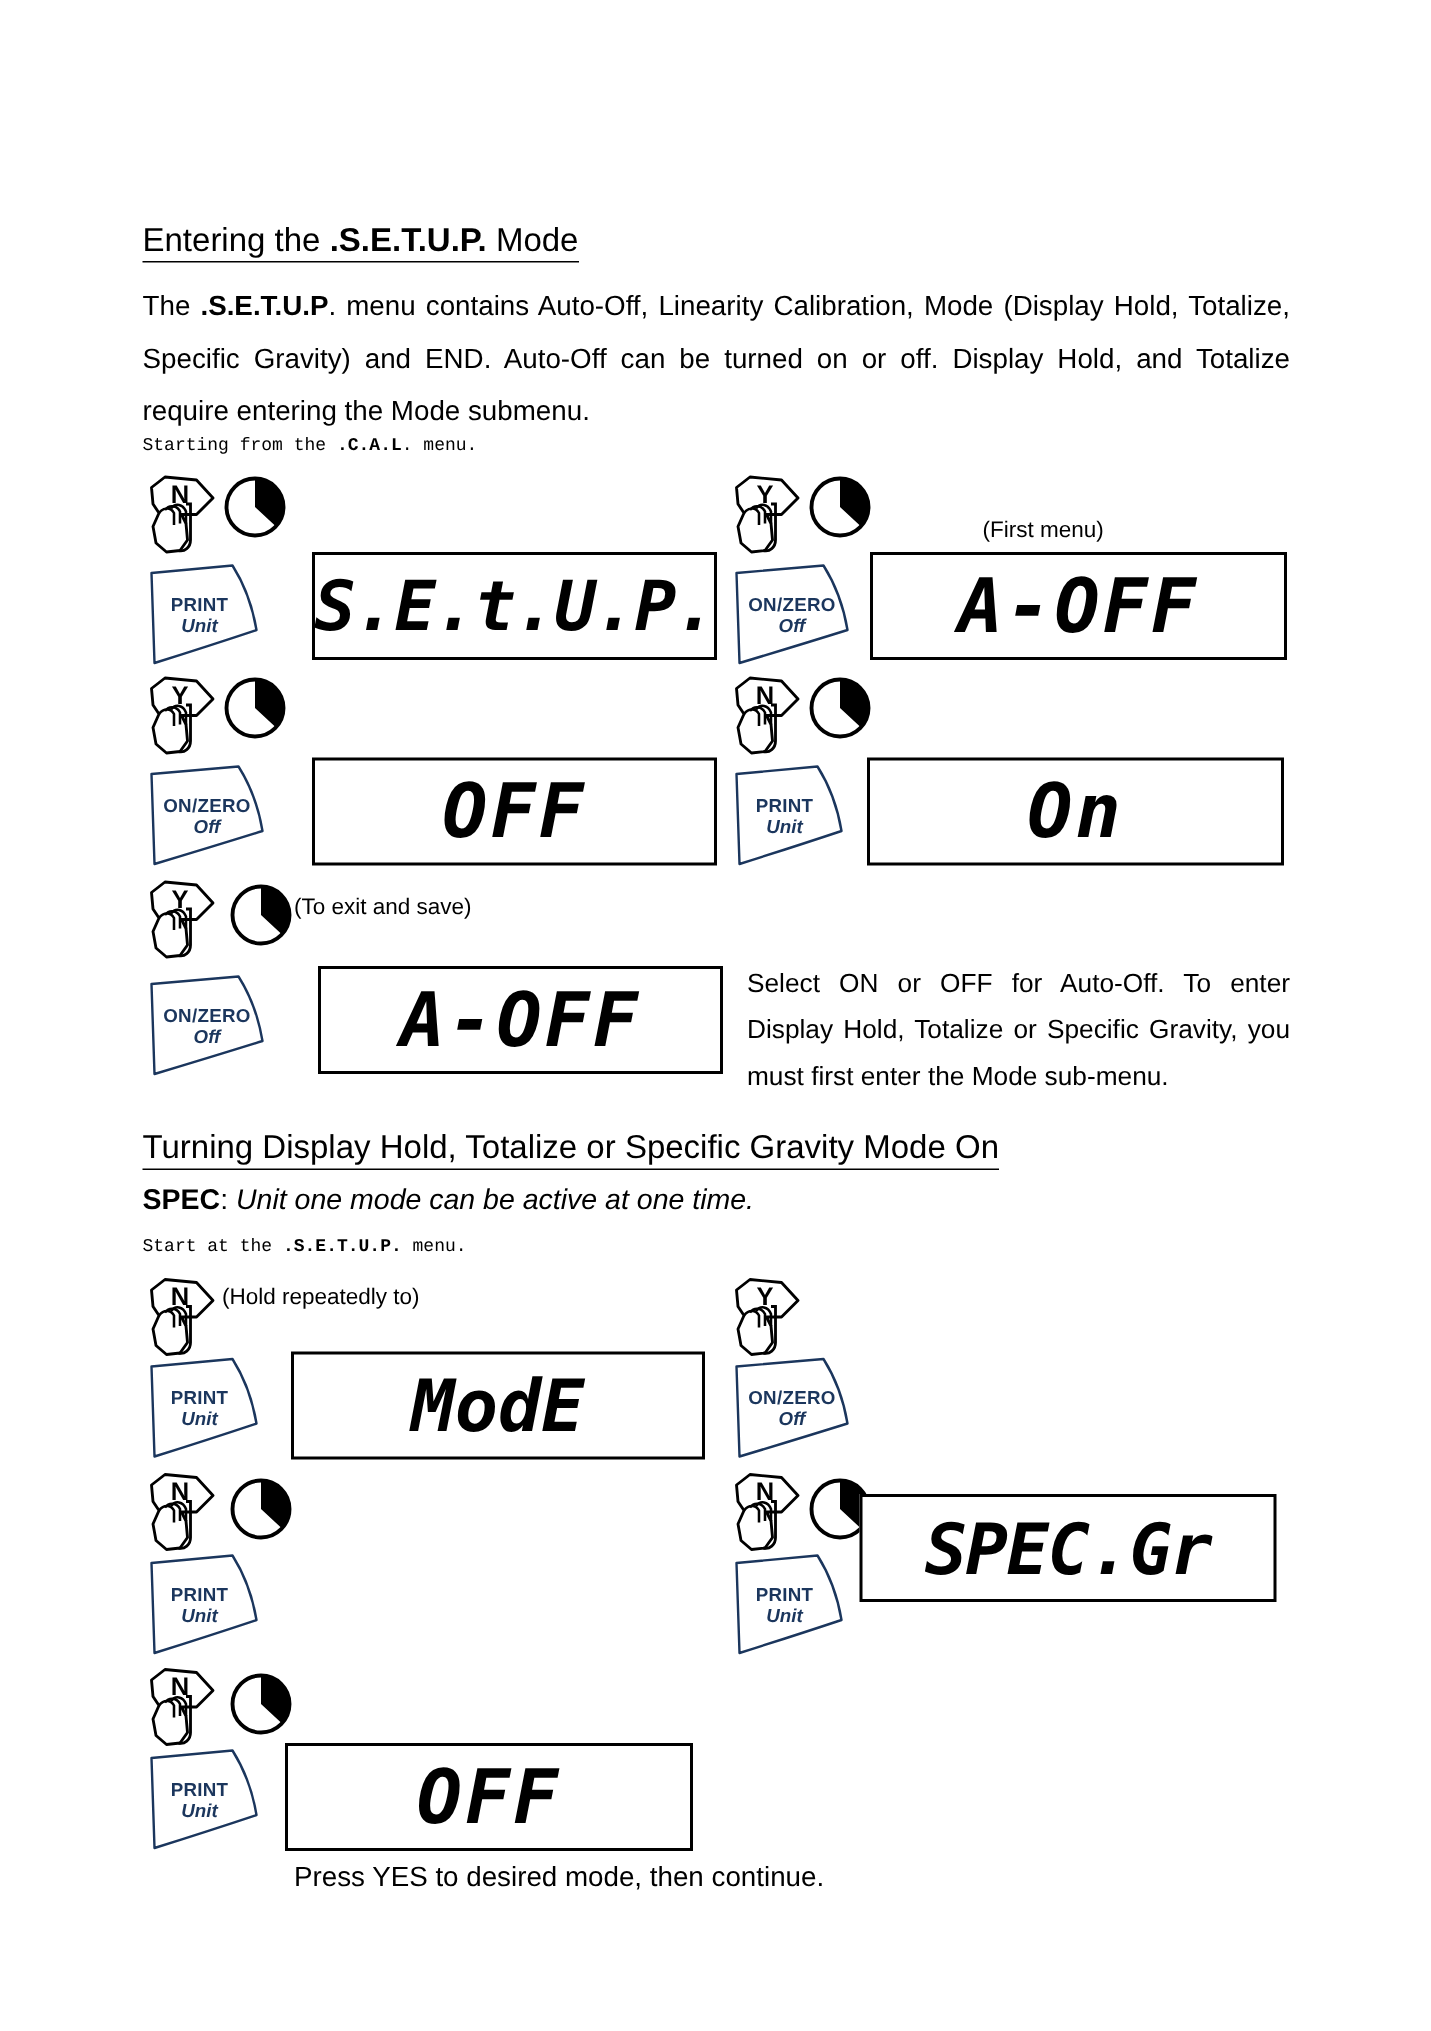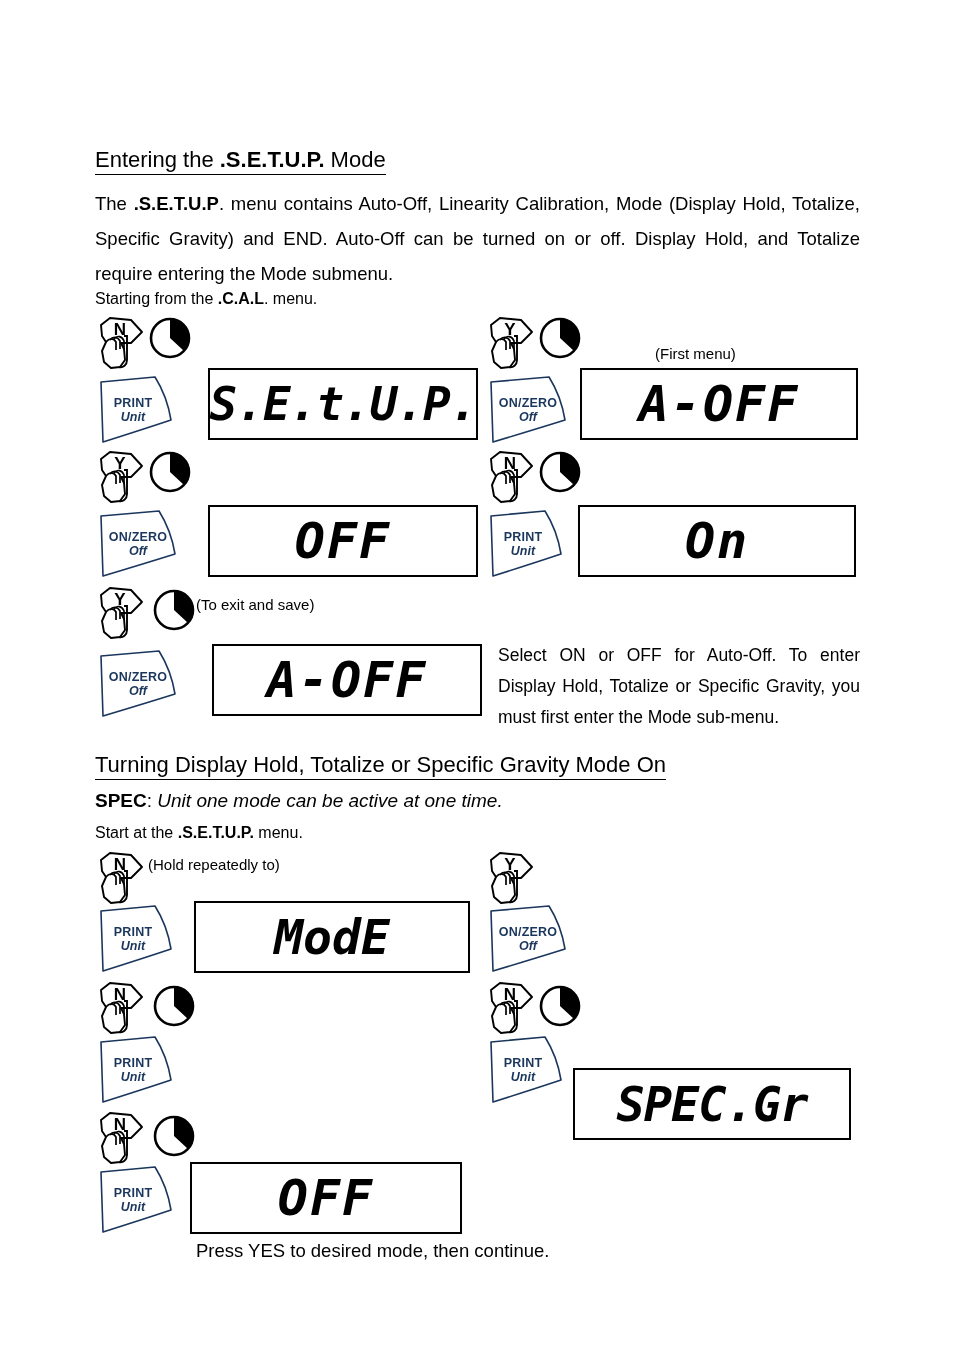--- a/index.html
+++ b/index.html
@@ -83,22 +83,23 @@
   .noteline {
     position: absolute;
     font-size: 19px;
     white-space: nowrap;
   }
   .noteline b { font-weight: bold; }
   .noteline i { font-style: italic; }
 
   .plainline {
     position: absolute;
-    font-size: 16px;
+    font-size: 12px;
     white-space: nowrap;
+    font-family: Liberation Mono, monospace;
   }
   .plainline b { font-weight: bold; }
 
   .sidetext {
     position: absolute;
     font-size: 17.5px;
     line-height: 31px;
     text-align: justify;
   }
 
@@ -435,21 +436,21 @@
   </div>
   <div class="keycap" style="left:487px; top:1034px;">
     <svg width="82" height="72" viewBox="0 0 82 72">
       <path d="M4 8 L58 3 Q70 22 74 46 Q44 56 6 68 Z" fill="#fff" stroke="#1b365d" stroke-width="1.6" stroke-linejoin="round"></path>
     </svg>
     <div class="klabel">
       <div class="kl1">PRINT</div>
       <div class="kl2">Unit</div>
     </div>
   </div>
-  <div class="lcd" style="left:573px; top:1068px; width:278px; height:72px;">
+  <div class="lcd" style="left:573px; top:996px; width:278px; height:72px;">
     <svg width="264" height="56" viewBox="0 0 264 56">
       <text x="132" y="45" text-anchor="middle" font-family="'DejaVu Sans Mono',monospace" font-size="47" font-weight="bold" font-style="italic" letter-spacing="-1" fill="#000">SPEC.Gr</text>
     </svg>
   </div>
 
   <div class="hand" style="left:97px; top:1111px;">
     <svg width="52" height="56" viewBox="0 0 52 56">
       <path d="M4 9 L13 2 L34 4 L45 16 L34 27 L24 27 L27 33 L28 44 L23 51 L14 52 L7 46 L5 35 L9 26 L5 20 Z" fill="#ffffff" stroke="#000000" stroke-width="1.9" stroke-linejoin="round"></path>
       <path d="M9 26 C 12 22, 17 22, 19 26 L19 34" fill="none" stroke="#000" stroke-width="1.7"></path>
       <path d="M13 24 C 16 20, 21 21, 23 25 L23 33" fill="none" stroke="#000" stroke-width="1.7"></path>

